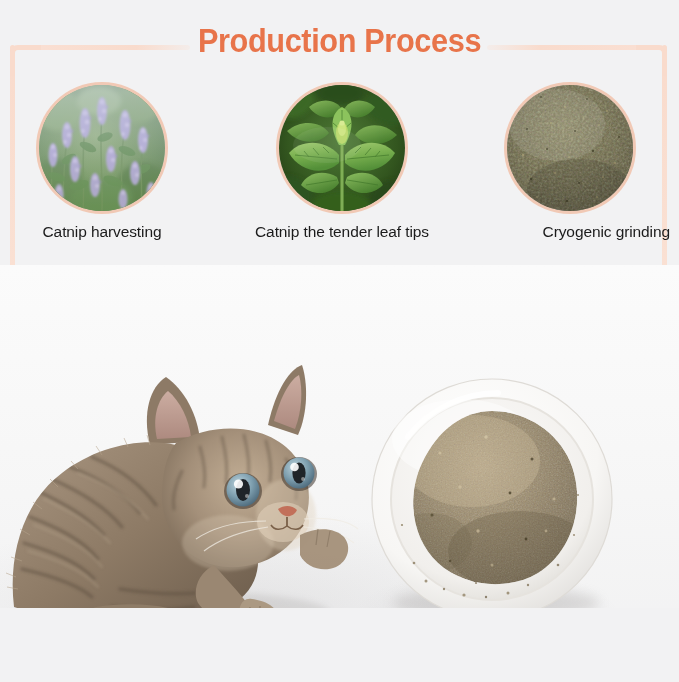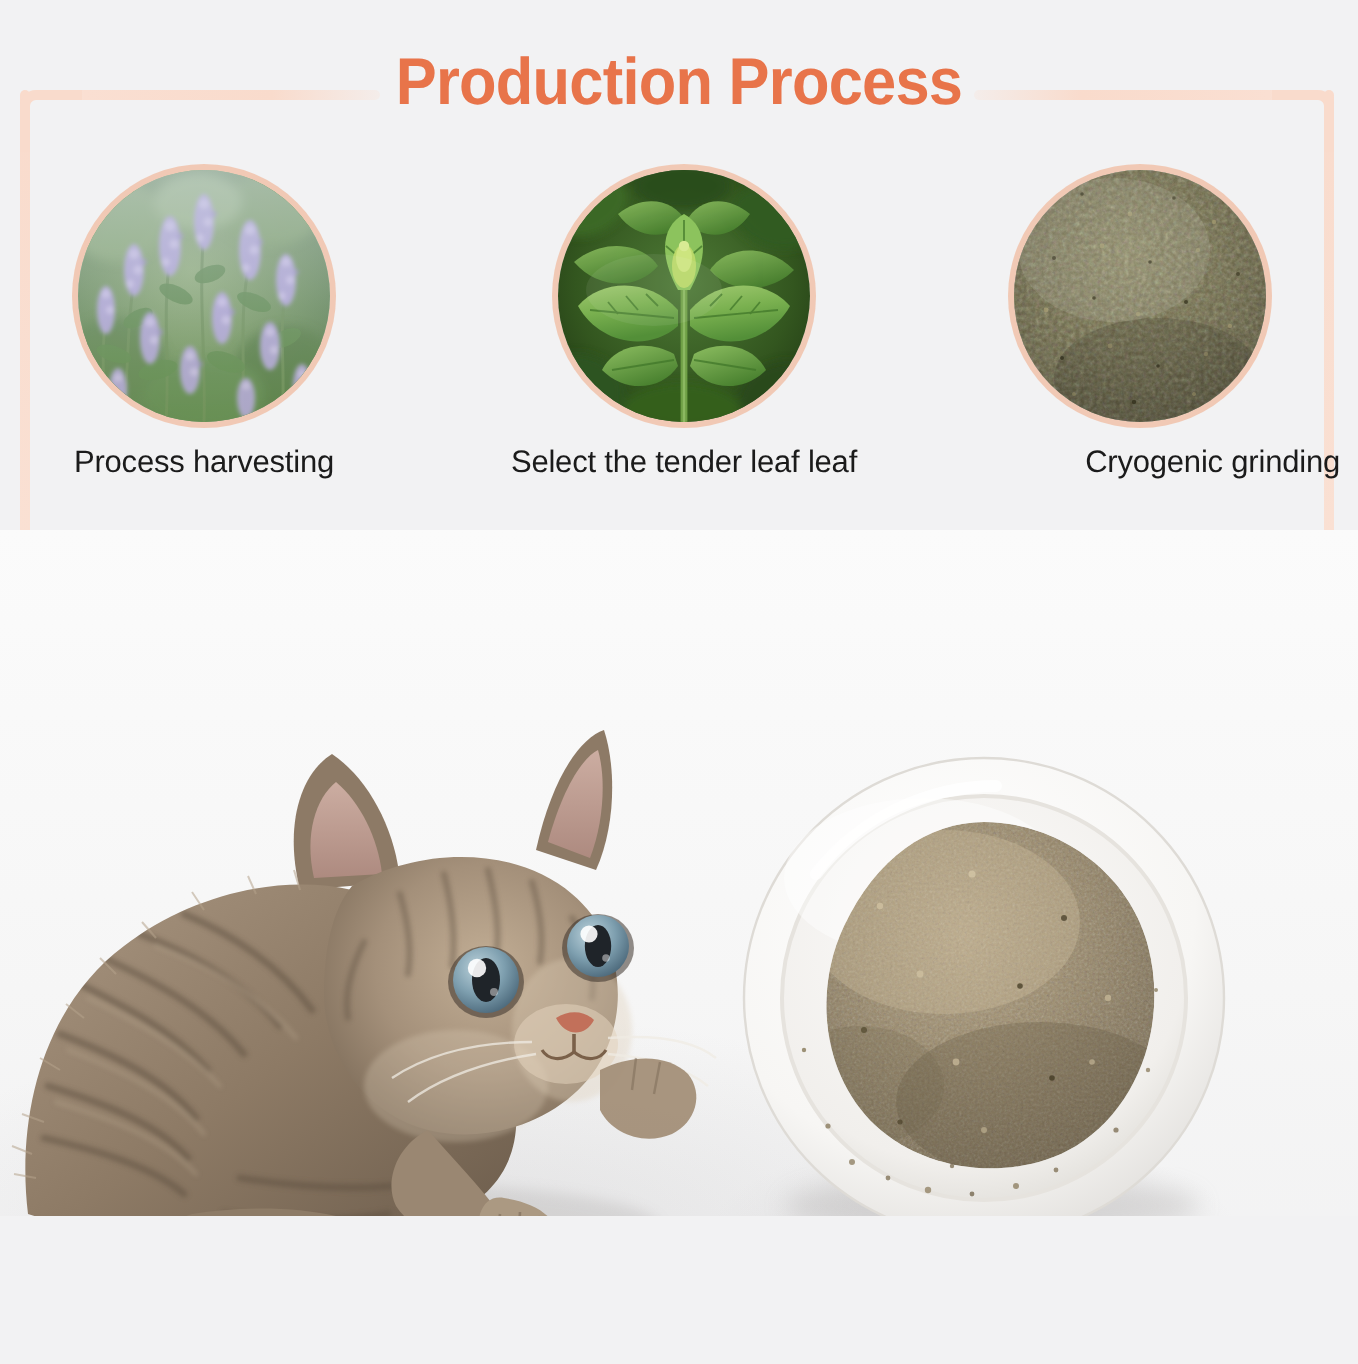--- a/index.html
+++ b/index.html
@@ -254,21 +254,21 @@
                 <circle cx="91" cy="36" r="1.5"></circle>
               <circle cx="109" cy="51" r="1.4"></circle>
                 <circle cx="41" cy="81" r="1.5"></circle>
               <circle cx="77" cy="71" r="1.5"></circle>
                 <circle cx="61" cy="97" r="1.4"></circle>
             </g>
           </g>
           <rect width="126" height="126" fill="url(#f1haze)"></rect>
         </svg>
       </div>
-      <div class="step-label">Process harvesting</div>
+      <div class="step-label">Catnip harvesting</div>
     </div>
 
     <div class="step" id="step-1">
       <div class="step-circle">
         <svg viewBox="0 0 126 126" xmlns="http://www.w3.org/2000/svg">
           <defs>
             <radialGradient id="l1bg" cx="50%" cy="45%" r="72%">
               <stop offset="0%" stop-color="#4e7a36"></stop>
               <stop offset="60%" stop-color="#33561f"></stop>
               <stop offset="100%" stop-color="#1d3311"></stop>
@@ -333,21 +333,21 @@
 
           <g>
             <ellipse cx="63" cy="48" rx="6" ry="11" fill="#b9d869"></ellipse>
             <ellipse cx="63" cy="44" rx="4" ry="7" fill="#cde57f"></ellipse>
             <circle cx="63" cy="38" r="2.6" fill="#d8eb94"></circle>
           </g>
 
           <ellipse cx="48" cy="60" rx="34" ry="18" fill="#ffffff" opacity="0.07"></ellipse>
         </svg>
       </div>
-      <div class="step-label">Select the tender leaf leaf</div>
+      <div class="step-label">Catnip the tender leaf tips</div>
     </div>
 
     <div class="step" id="step-2">
       <div class="step-circle">
         <svg viewBox="0 0 126 126" xmlns="http://www.w3.org/2000/svg">
           <defs>
             <radialGradient id="p1bg" cx="45%" cy="35%" r="80%">
               <stop offset="0%" stop-color="#7e7a55"></stop>
               <stop offset="50%" stop-color="#6a6647"></stop>
               <stop offset="100%" stop-color="#4c4931"></stop>

